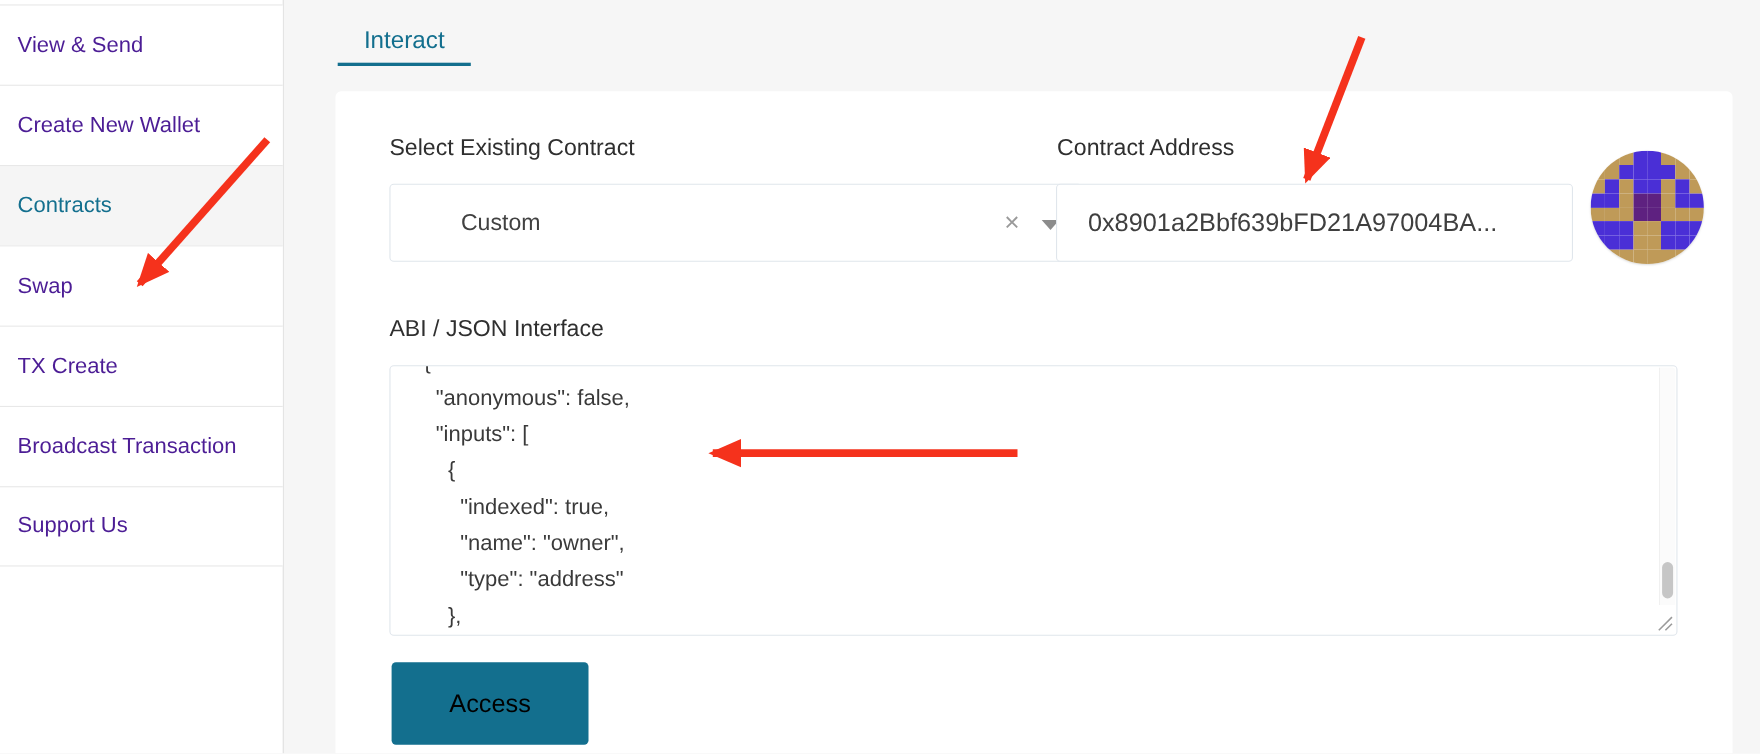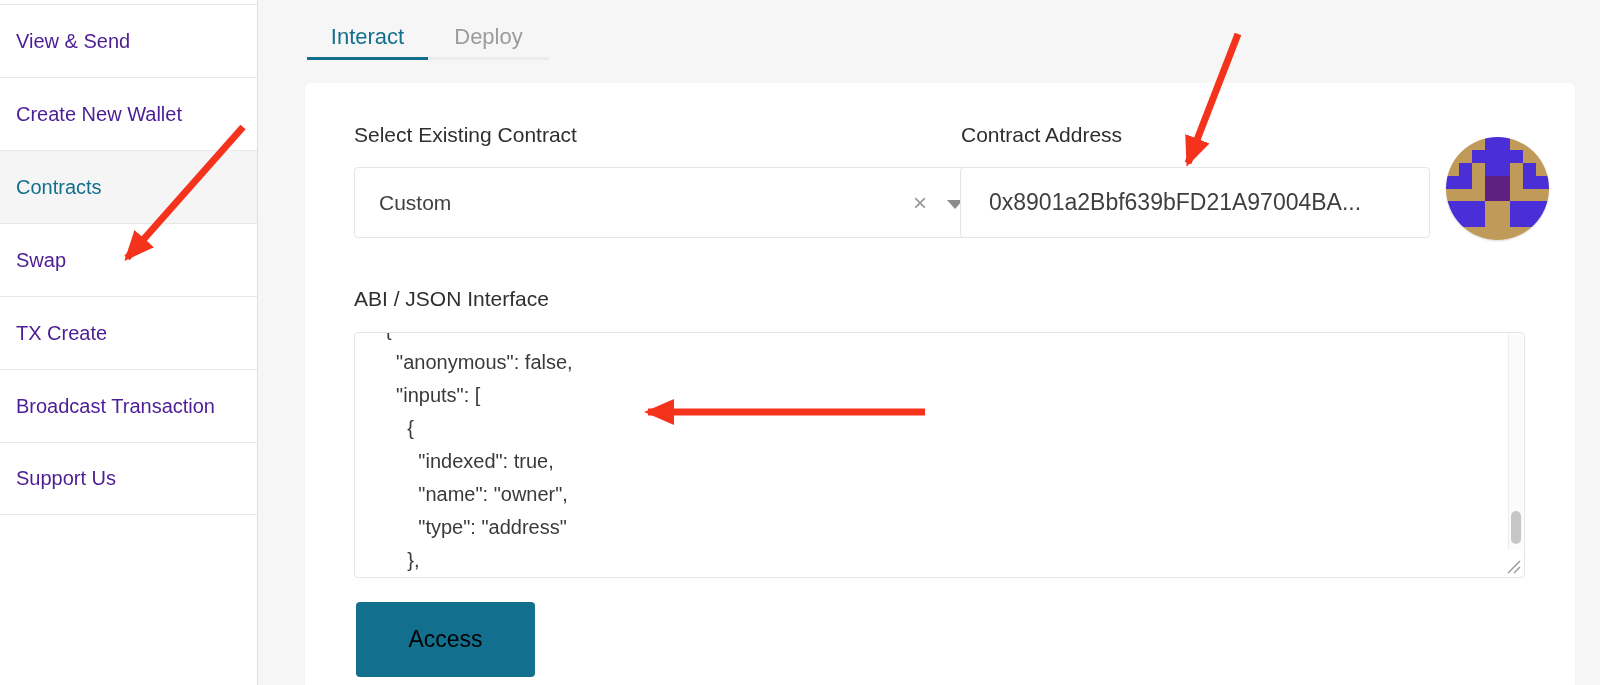--- a/index.html
+++ b/index.html
@@ -38,21 +38,21 @@
     background:#ffffff; border-radius:5px 5px 0 0;
   }
   .field-label { position:absolute; font-size:21px; color:#2f2f2f; }
   .lbl-select  { left:49px;  top:40px; }
   .lbl-address { left:656px; top:40px; }
   .lbl-abi     { left:49px;  top:204px; }
 
   .select-box {
     position:absolute; left:49px; top:84px; width:630px; height:71px;
     border:1px solid #e0e6ec; border-radius:4px; background:#fff;
-    display:flex; align-items:center; cursor:pointer;
+    display:flex; align-items:center; cursor:pointer;padding-left:40px;
   }
   .select-value { margin-left:24px; font-size:21px; color:#414141; }
   .clear-x {
     margin-left:auto; font-size:24px; color:#9a9a9a; line-height:1;
     padding:0 4px; cursor:pointer;
   }
   .caret-down {
     width:0; height:0; margin:4px 20px 0 16px;
     border-left:8px solid transparent; border-right:8px solid transparent;
     border-top:9px solid #8c8c8c;
@@ -113,21 +113,20 @@
       <div class="side-item active">Contracts</div>
       <div class="side-item">Swap</div>
       <div class="side-item">TX Create</div>
       <div class="side-item">Broadcast Transaction</div>
       <div class="side-item">Support Us</div>
     </nav>
   </aside>
 
   <div class="tabs">
     <div class="tab active">Interact</div>
-    <div class="tab inactive">Deploy</div>
   </div>
 
   <section class="card">
 
     <div class="field-label lbl-select">Select Existing Contract</div>
 
     <div class="select-box">
       <span class="select-value">Custom</span>
       <span class="clear-x">×</span>
       <span class="caret-down"></span>

